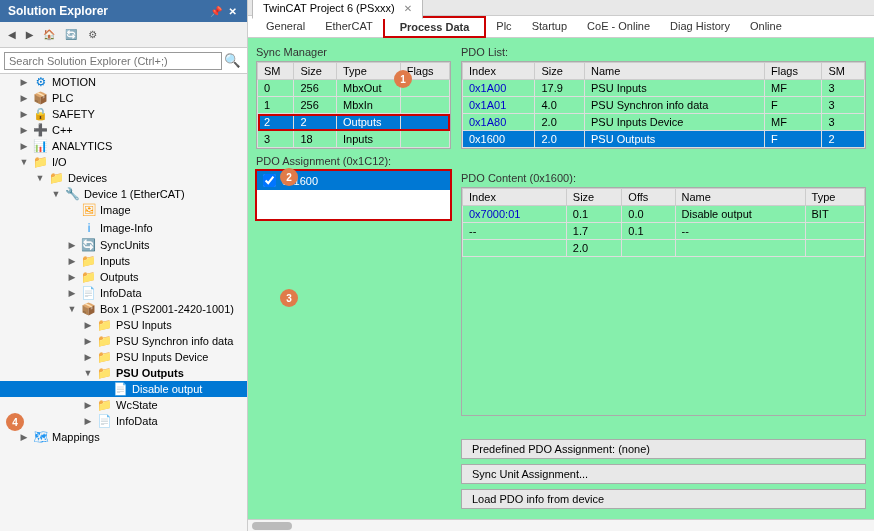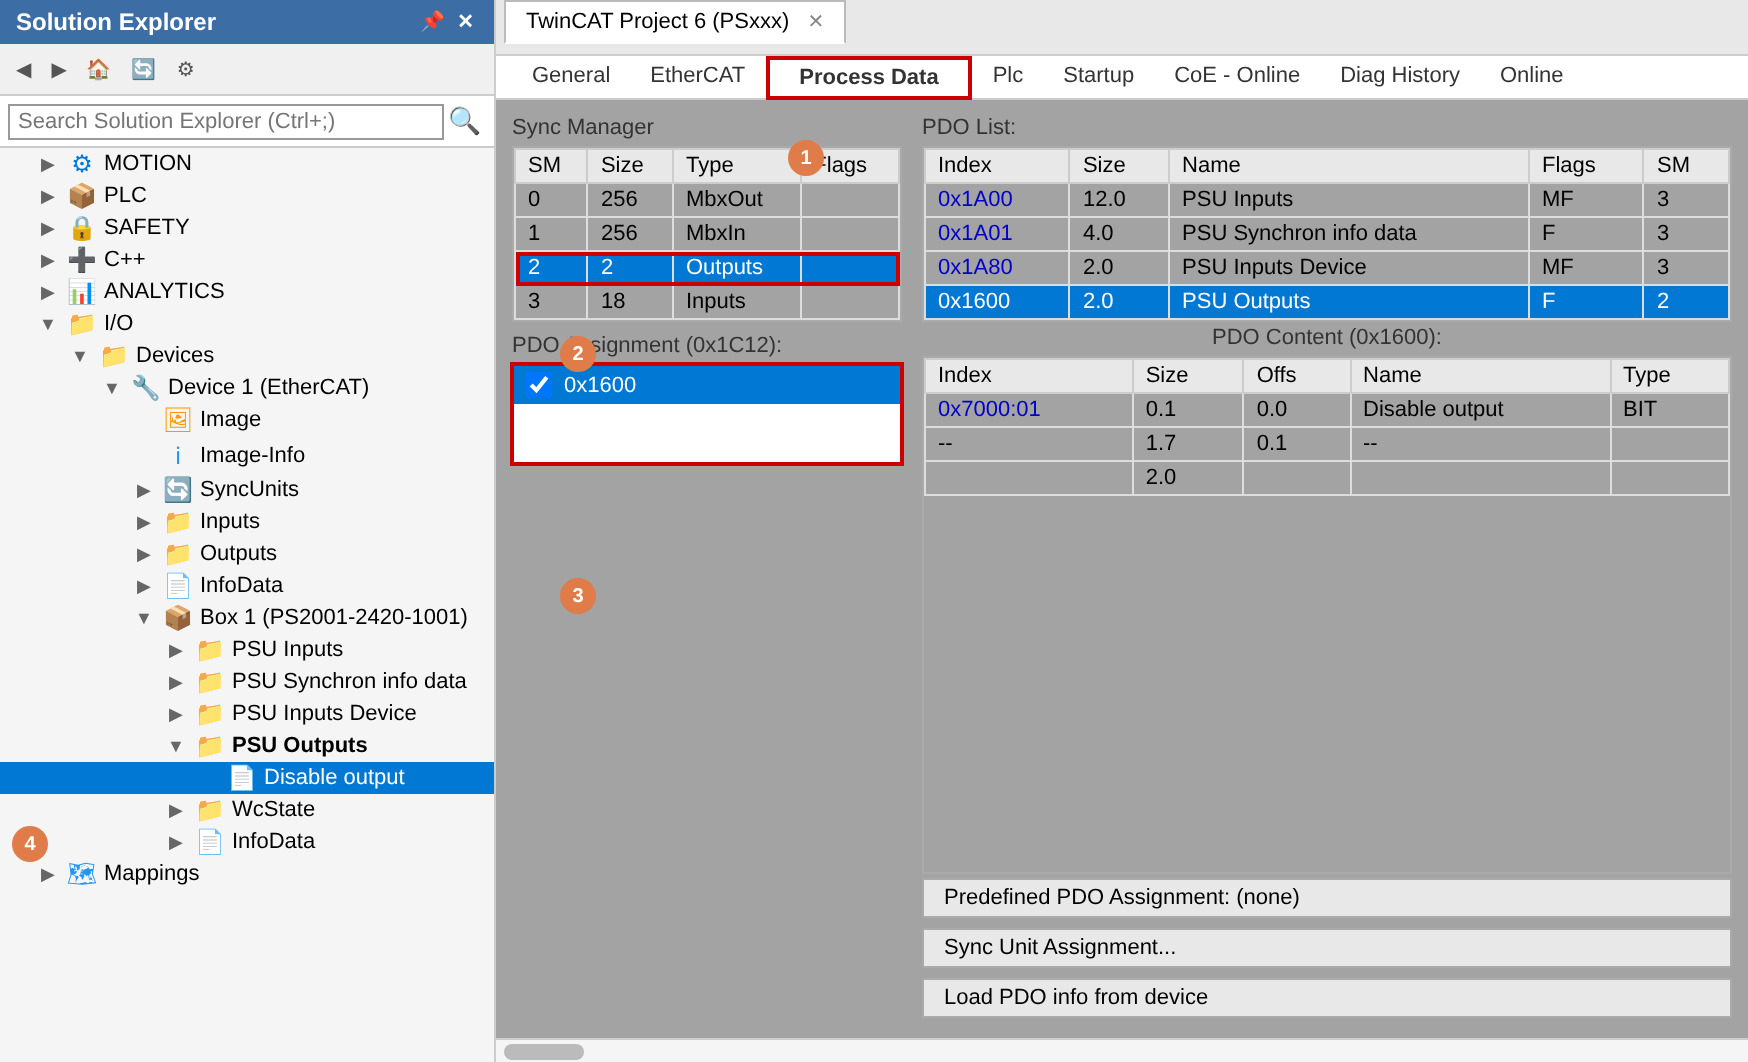--- a/index.html
+++ b/index.html
@@ -27,21 +27,21 @@
     .icon-folder { color: #dcb849; }
     .icon-gear { color: #0078d4; }
     .icon-green { color: #4caf50; }
     .icon-blue { color: #2196f3; }
     .icon-red { color: #f44336; }
     .icon-orange { color: #ff9800; }
     .icon-teal { color: #009688; }
 
     
     .main-content { flex: 1; display: flex; flex-direction: column; background: #f5f5f5; }
-    .tab-bar { display: flex; align-items: flex-start; background: #e8e8e8; border-bottom: 1px solid #ccc; padding: 0 4px; height: 28px; }
+    .tab-bar { display: flex; align-items: center; background: #e8e8e8; border-bottom: 1px solid #ccc; padding: 0 4px; height: 16px; }
     .tab { padding: 4px 10px; background: #d0d0d0; border: 1px solid #bbb; border-bottom: none; font-size: 11px; cursor: pointer; color: #555; margin-right: 1px; }
     .tab.active { background: white; color: #000; border-bottom: 1px solid white; z-index: 1; }
     .tab-close { margin-left: 6px; color: #888; font-size: 10px; }
 
     
     .content-tabs { display: flex; align-items: center; background: white; border-bottom: 1px solid #ccc; padding: 0 8px; }
     .content-tab { padding: 4px 10px; font-size: 11px; cursor: pointer; color: #333; border-bottom: 2px solid transparent; margin-bottom: -1px; }
     .content-tab.active { border-bottom: 2px solid #0078d4; color: #0078d4; font-weight: bold; }
 
     .section-title { font-size: 11px; font-weight: normal; color: #333; margin-bottom: 2px; }
@@ -324,21 +324,21 @@
       <div class="content-tab">General</div>
       <div class="content-tab">EtherCAT</div>
       <div class="content-tab active" style="border: 2px solid #c00; padding: 3px 15px; border-bottom: 2px solid #c00; color: #333; font-weight: bold;">Process Data</div>
       <div class="content-tab">Plc</div>
       <div class="content-tab">Startup</div>
       <div class="content-tab">CoE - Online</div>
       <div class="content-tab">Diag History</div>
       <div class="content-tab">Online</div>
     </div>
 
-    <div style="display:flex; flex:1; overflow:hidden; background:#a3a3a3; padding:8px; gap:10px;">
+    <div style="display:flex; flex:1; overflow:hidden; background:#86efac; padding:8px; gap:10px;">
 
       <div style="display:flex; flex-direction:column; gap:6px; width:195px; flex-shrink:0;">
 
         <div>
           <div class="section-title" style="margin-bottom:3px;">Sync Manager</div>
           <div style="border:1px solid #aaa; overflow:hidden;">
             <table class="data-table" style="width:100%">
               <thead>
                 <tr>
                   <th>SM</th>
@@ -382,39 +382,39 @@
           <div style="border:1px solid #aaa; min-height:50px; background:white; outline:2px solid #c00; outline-offset:-1px;">
             <div class="pdo-assignment-item selected">
               <input type="checkbox" class="pdo-checkbox" checked="" style="">
               <span>0x1600</span>
             </div>
           </div>
         </div>
 
       </div>
 
-      <div style="display:flex; flex-direction:column; flex:1; gap:2px; overflow:hidden;">
+      <div style="display:flex; flex-direction:column; flex:1; gap:23px; overflow:hidden;">
 
         <div>
           <div class="section-title" style="margin-bottom:3px;">PDO List:</div>
           <div style="border:1px solid #aaa; overflow:hidden;">
             <table class="data-table" style="width:100%">
               <thead>
                 <tr>
                   <th>Index</th>
                   <th>Size</th>
                   <th style="width:180px;">Name</th>
                   <th>Flags</th>
                   <th>SM</th>
                 </tr>
               </thead>
               <tbody>
                 <tr>
                   <td style="color:#0000cc;">0x1A00</td>
-                    <td>12.0</td>
+                    <td>17.9</td>
                     <td>PSU Inputs</td>
                     <td>MF</td>
                     <td>3</td>
                 </tr>
                 <tr>
                   <td style="color:#0000cc;">0x1A01</td>
                     <td>4.0</td>
                     <td>PSU Synchron info data</td>
                     <td>F</td>
                     <td>3</td>
@@ -432,21 +432,21 @@
                     <td>PSU Outputs</td>
                     <td>F</td>
                     <td>2</td>
                 </tr>
               </tbody>
             </table>
           </div>
         </div>
 
         <div style="display:flex; flex-direction:column; flex:1;">
-          <div class="section-title" style="margin-bottom:3px;text-align:center;">PDO Content (0x1600):</div>
+          <div class="section-title" style="margin-bottom:3px;">PDO Content (0x1600):</div>
           <div style="border:1px solid #aaa; overflow:hidden; flex:1;">
             <table class="data-table" style="width:100%">
               <thead>
                 <tr>
                   <th>Index</th>
                   <th>Size</th>
                   <th>Offs</th>
                   <th style="width:130px;">Name</th>
                   <th>Type</th>
                 </tr>

